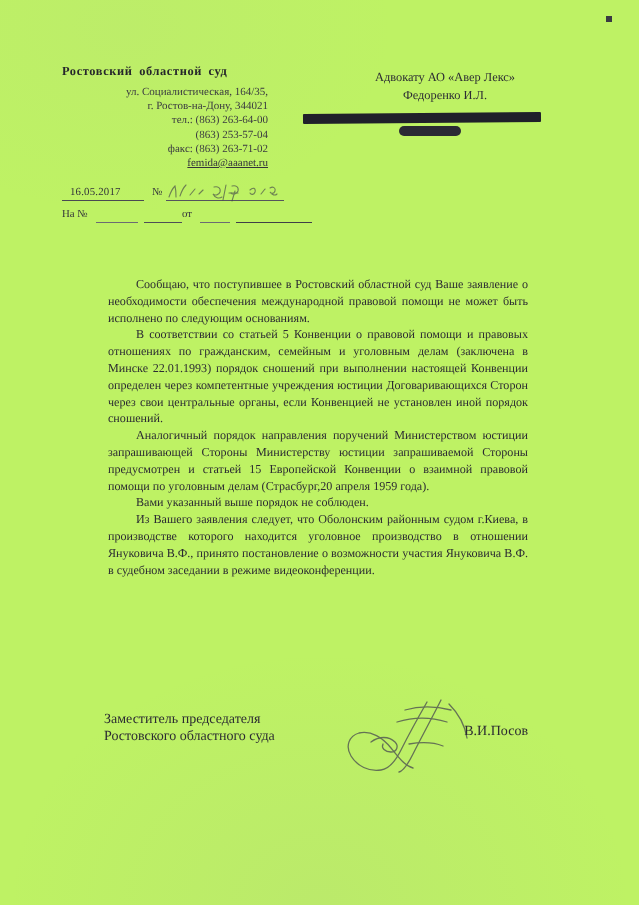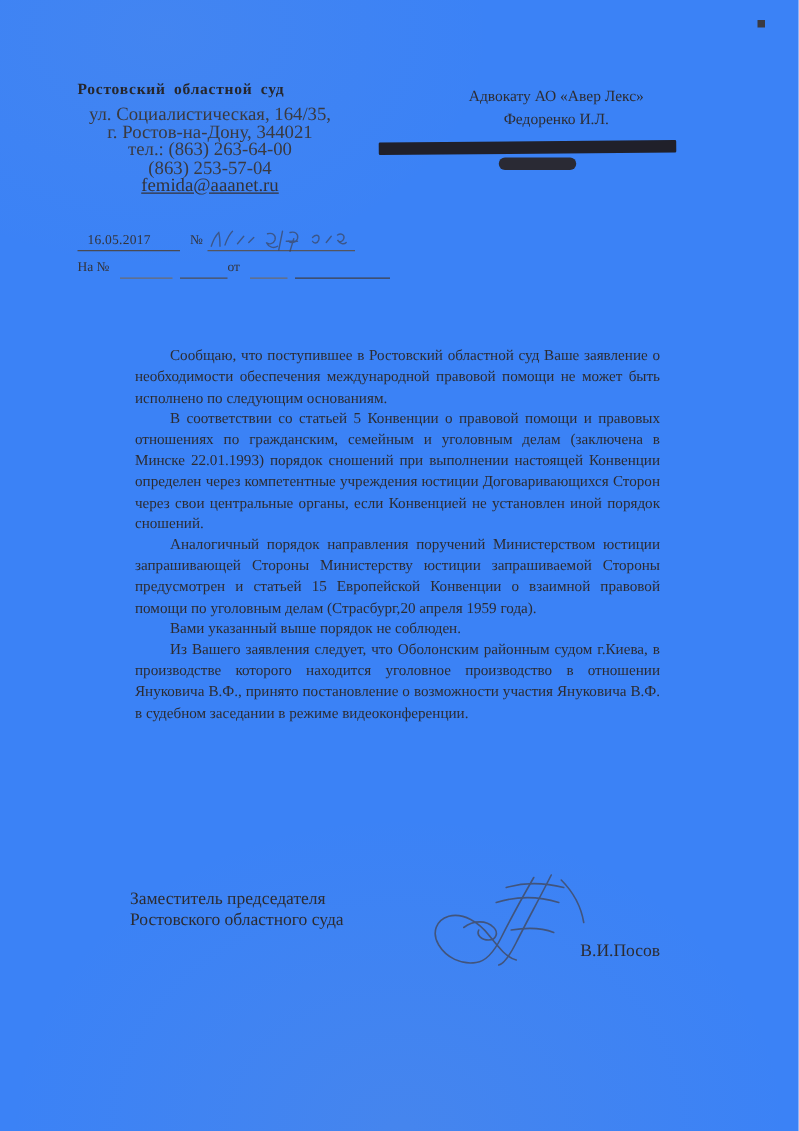--- a/index.html
+++ b/index.html
@@ -9,21 +9,21 @@
   }
   body {
     font-family: "Liberation Serif", "DejaVu Serif", serif;
     color: #2a2a2e;
   }
 
   #page {
     position: relative;
     width: 639px;
     height: 905px;
-    background: #3b82f6;
+    background: #bef264;
     overflow: hidden;
   }
 
   
   #scan-tint {
     position: absolute;
     inset: 0;
     pointer-events: none;
     background:
       radial-gradient(ellipse 70% 40% at 50% 100%, rgba(160,160,165,0.10), rgba(255,255,255,0) 70%),
@@ -45,22 +45,22 @@
   #org-name {
     font-weight: bold;
     font-size: 12.4px;
     letter-spacing: 0.6px;
     word-spacing: 3px;
     color: #26262b;
     white-space: nowrap;
   }
   #org-address {
     margin-top: 6px;
-    text-align: center;
-    font-size: 15px;
+    text-align: right;
+    font-size: 11px;
     line-height: 14.2px;
     color: #3a3a40;
     width: 200px;
     margin-left: 6px;
   }
   #org-address div { white-space: nowrap; }
   #org-email {
     text-decoration: underline;
     color: #33333a;
   }
@@ -202,21 +202,21 @@
     top: 712px;
     width: 420px;
     font-size: 14px;
     line-height: 16.5px;
     color: #2c2c32;
   }
   #signer-title div { white-space: nowrap; }
   #signer-name {
     position: absolute;
     right: -4px;
-    top: 42px;
+    top: 12px;
     white-space: nowrap;
     text-align: center;
   }
   #signature-mark {
     position: absolute;
     left: 205px;
     top: -16px;
     width: 190px;
     height: 80px;
     opacity: .72;
@@ -230,20 +230,21 @@
 
   <div id="scan-tint"></div>
 
   <div id="letterhead">
     <div id="org-name">Ростовский  областной суд</div>
     <div id="org-address">
       <div>ул. Социалистическая, 164/35,</div>
       <div>г. Ростов-на-Дону, 344021</div>
       <div>тел.: (863) 263-64-00</div>
       <div>(863) 253-57-04</div>
+      <div>факс: (863) 263-71-02</div>
       <div>
         <span id="org-email">femida@aaanet.ru</span>
       </div>
     </div>
   </div>
 
   <div id="ref-block">
 
     <div id="date-line">
       <span id="date-rule"></span>

